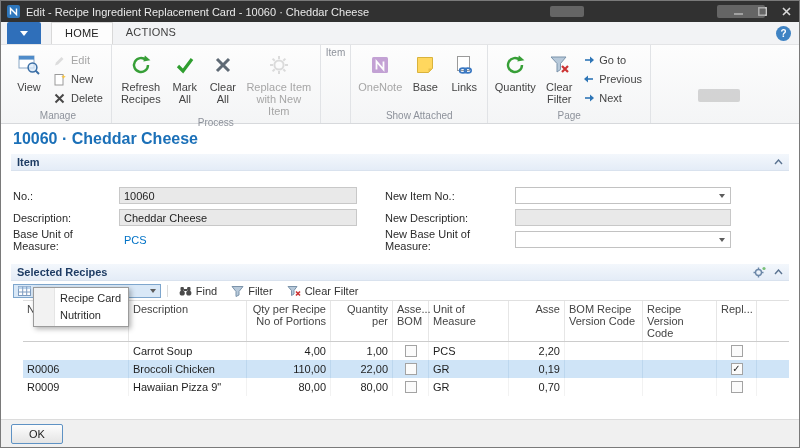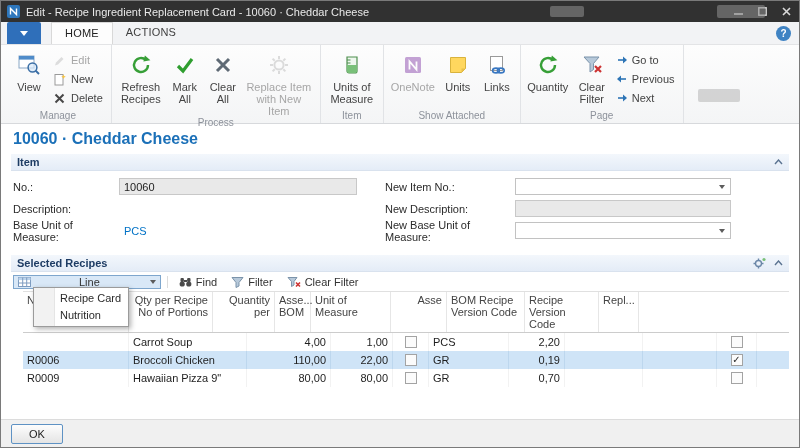--- a/index.html
+++ b/index.html
@@ -39,21 +39,21 @@
   .disabled svg { opacity:.45; }
   .redact.rib { left:697px; top:44px; width:42px; height:13px; opacity:.35; }
 
   
   .content { flex:1; background:#fff; padding:0 10px; overflow:hidden; }
   .page-caption { padding:6px 2px 5px; font-size:16px; font-weight:bold; color:#1b70b8; }
 
   .fasttab-header { height:18px; display:flex; align-items:center; gap:8px; padding:0 6px; background:linear-gradient(#f3f7fc,#e4ecf7); border-top:1px solid #fff; border-bottom:1px solid #d9e2ee; font-weight:bold; color:#1e3c64; }
   .fasttab-header .spacer { flex:1; }
 
-  .fields { display:flex; padding:7px 2px 10px; }
+  .fields { display:flex; padding:16px 2px 10px; }
   .fcol-left { width:372px; }
   .fcol-right { flex:1; }
   .frow { display:flex; align-items:center; margin-bottom:5px; height:17px; }
   .flabel { width:106px; color:#2b2b2b; }
   .fcol-right .flabel { width:130px; }
   .fbox { display:inline-flex; align-items:center; width:238px; height:17px; border:1px solid #c2c2c2; background:#fff; padding:0 4px; font-size:11px; color:#1e1e1e; }
   .fbox.gray { background:#e9e9e9; border-color:#c8c8c8; }
   .fcol-right .fbox { width:216px; }
   .combo { position:relative; padding-right:17px; }
   .combo .arrow { position:absolute; right:1px; top:1px; bottom:1px; width:14px; display:flex; align-items:center; justify-content:center; }
@@ -226,33 +226,20 @@
                 </g>
               </svg>
           </span>
           <span class="blbl">Replace Item with New Item</span>
         </div>
       </div>
       <div class="rgroup-label">Process</div>
     </div>
 
     <div class="rgroup">
-      <div class="rgroup-content">
-        <div class="bigbtn" style="width:52px">
-          <span class="bicon">
-            <svg width="22" height="22">
-                <path d="M6 3h10v14a2 2 0 0 1-2 2H8a2 2 0 0 1-2-2z" fill="#eef7ee" stroke="#4f8f4f" stroke-width="1.2"></path>
-                <path d="M6 11h10v6a2 2 0 0 1-2 2H8a2 2 0 0 1-2-2z" fill="#79c079"></path>
-                <line x1="6" y1="6" x2="9.5" y2="6" stroke="#4f8f4f"></line>
-                <line x1="6" y1="9" x2="9.5" y2="9" stroke="#4f8f4f"></line>
-              </svg>
-          </span>
-          <span class="blbl">Units of Measure</span>
-        </div>
-      </div>
       <div class="rgroup-label">Item</div>
     </div>
 
     <div class="rgroup">
       <div class="rgroup-content">
         <div class="bigbtn disabled" style="width:48px">
           <span class="bicon">
             <svg width="22" height="22">
                 <rect x="3" y="3" width="16" height="16" rx="1.5" fill="#8036a5"></rect>
                 <path d="M7.5 15.5v-8l7 8v-8" stroke="#fff" stroke-width="1.8" fill="none"></path>
@@ -260,21 +247,21 @@
           </span>
           <span class="blbl">OneNote</span>
         </div>
         <div class="bigbtn" style="width:38px">
           <span class="bicon">
             <svg width="22" height="22">
                 <path d="M3.5 3.5h15v11l-4 4h-11z" fill="#ffd75e" stroke="#d9b33c"></path>
                 <path d="M14.5 18.5v-4h4z" fill="#e8c04a"></path>
               </svg>
           </span>
-          <span class="blbl">Units</span>
+          <span class="blbl">Base</span>
         </div>
         <div class="bigbtn" style="width:36px">
           <span class="bicon">
             <svg width="22" height="22">
                 <rect x="4.5" y="2.5" width="12" height="14" fill="#fff" stroke="#9a9a9a"></rect>
                 <ellipse cx="10" cy="16.5" rx="3.4" ry="2.4" fill="none" stroke="#3a78c2" stroke-width="1.6"></ellipse>
                 <ellipse cx="14.8" cy="16.5" rx="3.4" ry="2.4" fill="none" stroke="#3a78c2" stroke-width="1.6"></ellipse>
               </svg>
           </span>
           <span class="blbl">Links</span>
@@ -353,20 +340,21 @@
     </div>
 
     <div class="fields">
       <div class="fcol-left">
         <div class="frow">
           <span class="flabel">No.:</span>
           <span class="fbox gray">10060</span>
         </div>
         <div class="frow">
           <span class="flabel">Description:</span>
+          <span class="fbox gray">Cheddar Cheese</span>
         </div>
         <div class="frow">
           <span class="flabel">Base Unit of Measure:</span>
           <span class="flink">PCS</span>
         </div>
       </div>
       <div class="fcol-right">
         <div class="frow">
           <span class="flabel">New Item No.:</span>
           <span class="fbox combo">
@@ -452,20 +440,21 @@
               <path d="M9 6.5l4 4M13 6.5l-4 4" stroke="#cc3333" stroke-width="1.6"></path>
             </svg>
           </span>
         <span>Clear Filter</span>
       </div>
     </div>
 
     <div class="grid">
       <div class="trow thead">
         <div class="th c-no">No.</div>
+        <div class="th c-desc">Description</div>
         <div class="th c-qty num">Qty per Recipe No of Portions</div>
         <div class="th c-qper num">Quantity per</div>
         <div class="th c-bom">Asse... BOM</div>
         <div class="th c-uom">Unit of Measure</div>
         <div class="th c-cost num">Asse</div>
         <div class="th c-bver">BOM Recipe Version Code</div>
         <div class="th c-rver">Recipe Version Code</div>
         <div class="th c-repl">Repl...</div>
         <div class="th c-fill"></div>
       </div>

